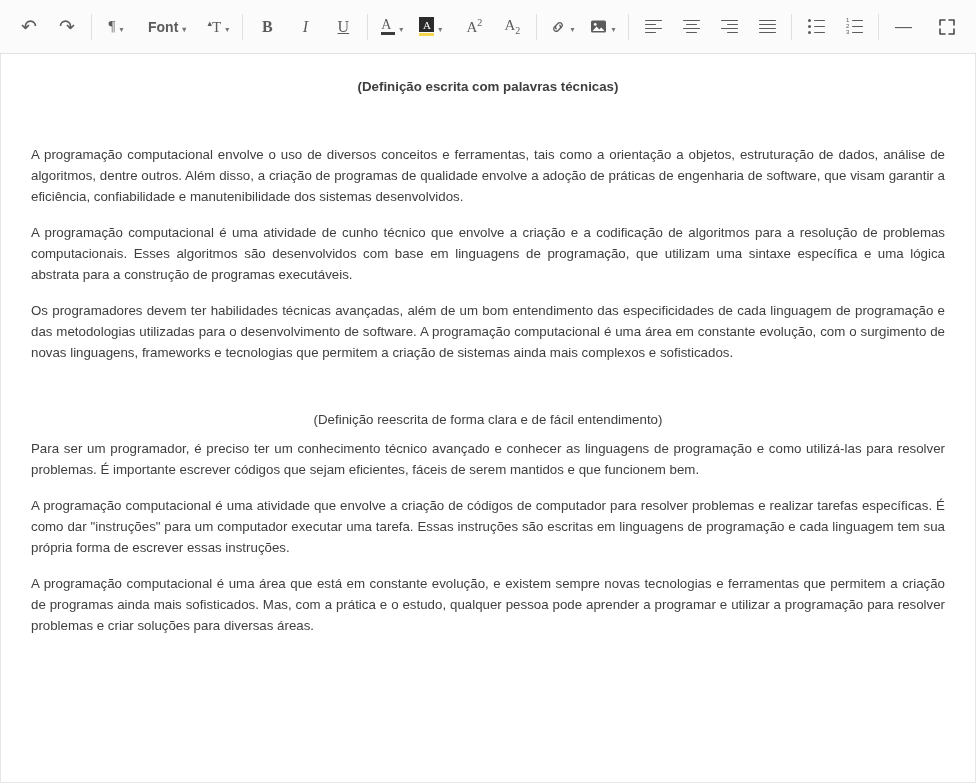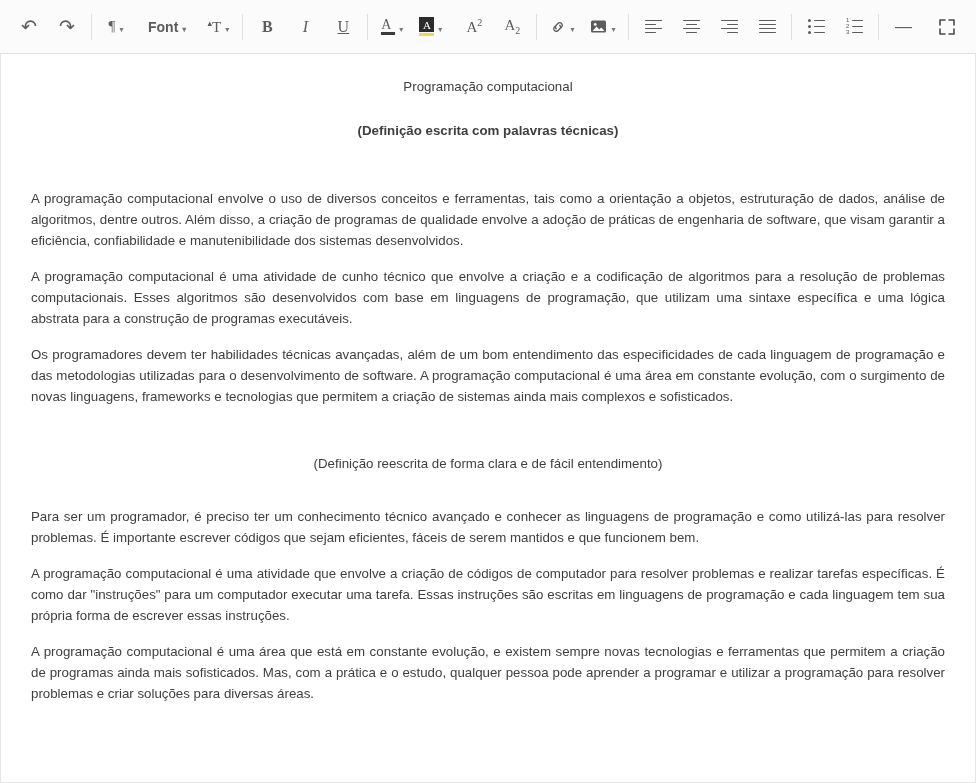--- a/index.html
+++ b/index.html
@@ -123,21 +123,21 @@
     font-size: 13.3px;
     line-height: 21px;
     color: #3f3f3f;
     text-align: justify;
   }
   .doc p.center {
     text-align: center;
   }
   .doc p.title { margin-bottom: 23px; }
   .doc p.subtitle { margin-bottom: 47px; font-weight: bold; }
-  .doc p.section-head { margin-top: 46px; margin-bottom: 32px; }
+  .doc p.section-head { margin-top: 46px; margin-bottom: 8px; }
   .doc p.last { margin-bottom: 0; }
 </style>
 </head>
 <body>
 
 <div class="editor-frame">
 
   <div class="toolbar">
 
     <div class="tb-group">
@@ -326,21 +326,20 @@
           <svg width="18" height="18" viewBox="0 0 18 18" class="ic">
             <path d="M2 7V2h5M16 7V2h-5M2 11v5h5M16 11v5h-5" fill="none" stroke="#4a4a4a" stroke-width="1.6" stroke-linecap="round" stroke-linejoin="round"></path>
           </svg>
         </span>
       </div>
     </div>
   </div>
 
   <div class="doc-wrap">
     <div class="doc">
-      <p class="center title">Programação computacional</p>
       <p class="center subtitle">(Definição escrita com palavras técnicas)</p>
 
       <p>A programação computacional envolve o uso de diversos conceitos e ferramentas, tais como a orientação a objetos, estruturação de dados, análise de algoritmos, dentre outros. Além disso, a criação de programas de qualidade envolve a adoção de práticas de engenharia de software, que visam garantir a eficiência, confiabilidade e manutenibilidade dos sistemas desenvolvidos.</p>
       <p>A programação computacional é uma atividade de cunho técnico que envolve a criação e a codificação de algoritmos para a resolução de problemas computacionais. Esses algoritmos são desenvolvidos com base em linguagens de programação, que utilizam uma sintaxe específica e uma lógica abstrata para a construção de programas executáveis.</p>
       <p>Os programadores devem ter habilidades técnicas avançadas, além de um bom entendimento das especificidades de cada linguagem de programação e das metodologias utilizadas para o desenvolvimento de software. A programação computacional é uma área em constante evolução, com o surgimento de novas linguagens, frameworks e tecnologias que permitem a criação de sistemas ainda mais complexos e sofisticados.</p>
 
       <p class="center section-head">(Definição reescrita de forma clara e de fácil entendimento)</p>
 
       <p>Para ser um programador, é preciso ter um conhecimento técnico avançado e conhecer as linguagens de programação e como utilizá-las para resolver problemas. É importante escrever códigos que sejam eficientes, fáceis de serem mantidos e que funcionem bem.</p>
       <p>A programação computacional é uma atividade que envolve a criação de códigos de computador para resolver problemas e realizar tarefas específicas. É como dar "instruções" para um computador executar uma tarefa. Essas instruções são escritas em linguagens de programação e cada linguagem tem sua própria forma de escrever essas instruções.</p>

